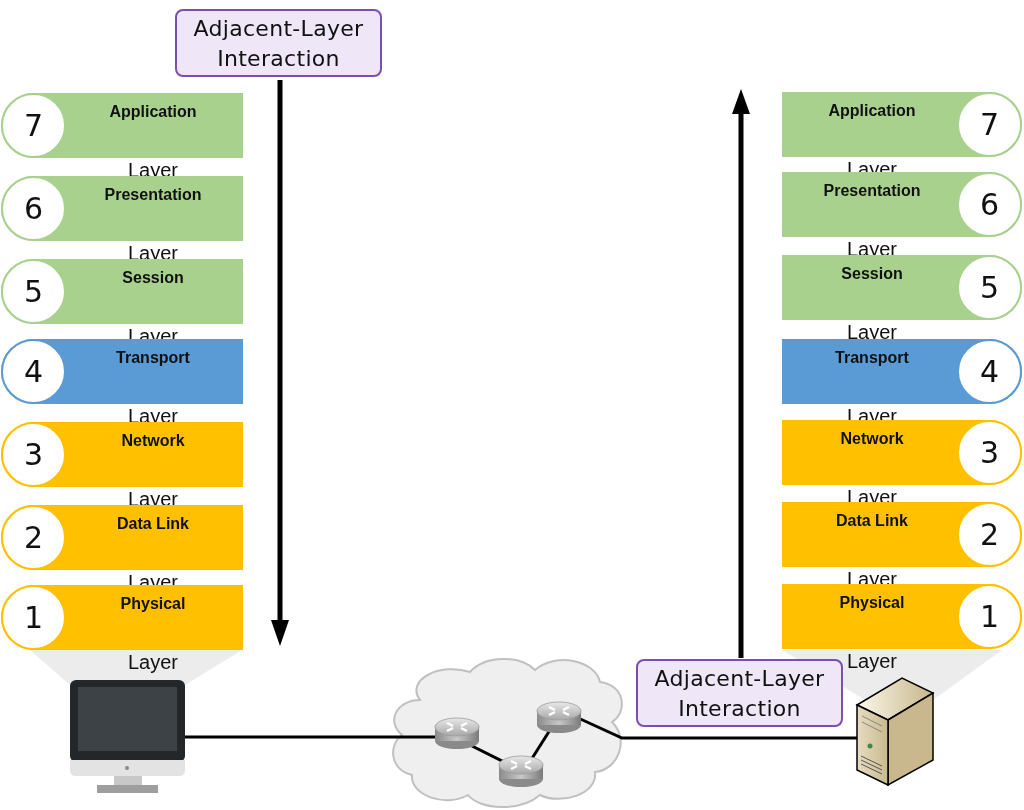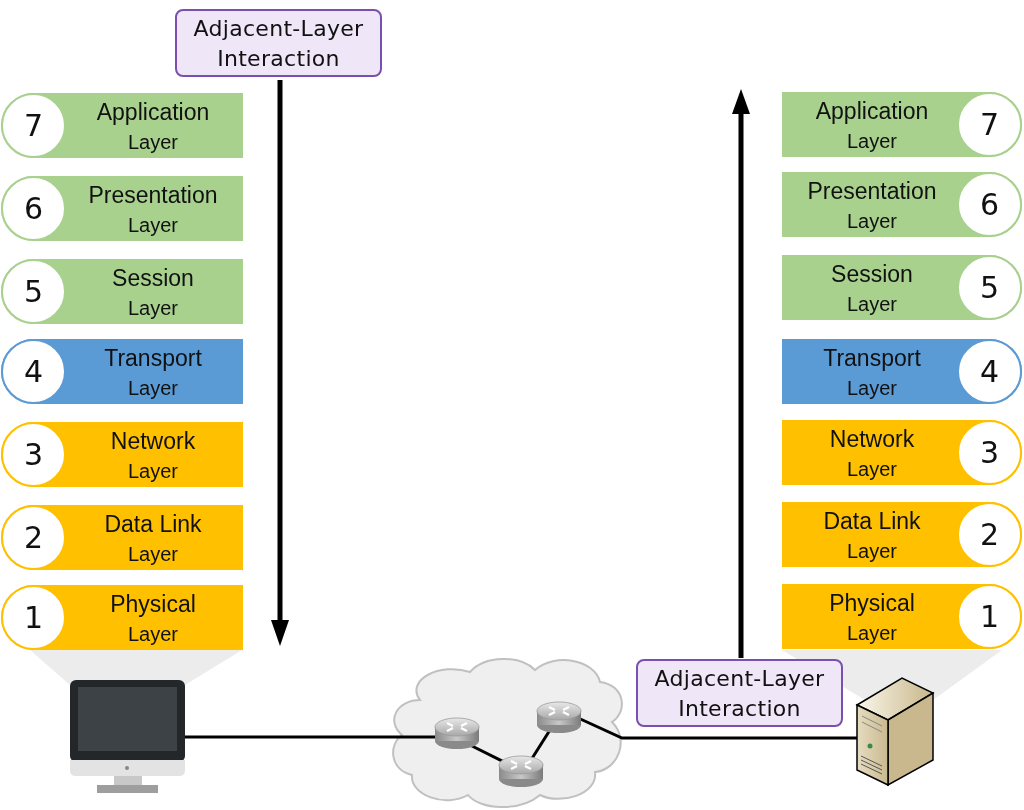--- a/index.html
+++ b/index.html
@@ -16,22 +16,22 @@
                    font-family: "DejaVu Sans", sans-serif; }
   .layer.left .circle { left: 0; }
   .layer.right .circle { right: 0; }
   .layer .cap { position: absolute; top: 0; height: 65px; width: 34px; }
   .layer.left .cap { left: 0; border-radius: 33px 0 0 33px; }
   .layer.right .cap { right: 0; border-radius: 0 33px 33px 0; }
   .layer .text { position: absolute; top: 4px; width: 180px; text-align: center; color: #111;
                  line-height: 30px; }
   .layer.left .text { left: 62px; }
   .layer.right .text { left: 0; }
-  .layer .name { font-weight: normal; font-size: 23px; display: block; }
-  .layer .sub { font-size: 20px; display: block; }
+  .layer .name { font-weight: bold; font-size: 16px; display: block; }
+  .layer .sub { font-size: 20px; display: block; margin-top: 28px; }
   .label-box { position: absolute; width: 207px; height: 68px; border: 2px solid #7B4FB0;
                border-radius: 8px; background: #EFE6F7; color: #111; text-align: center;
                font-size: 22px; line-height: 30px; padding-top: 3px; box-sizing: border-box;
                font-family: "DejaVu Sans", sans-serif; letter-spacing: 0.3px; }
   .label-box span { display: block; }
   svg { position: absolute; left: 0; top: 0; }
 </style>
 </head>
 <body>
 

